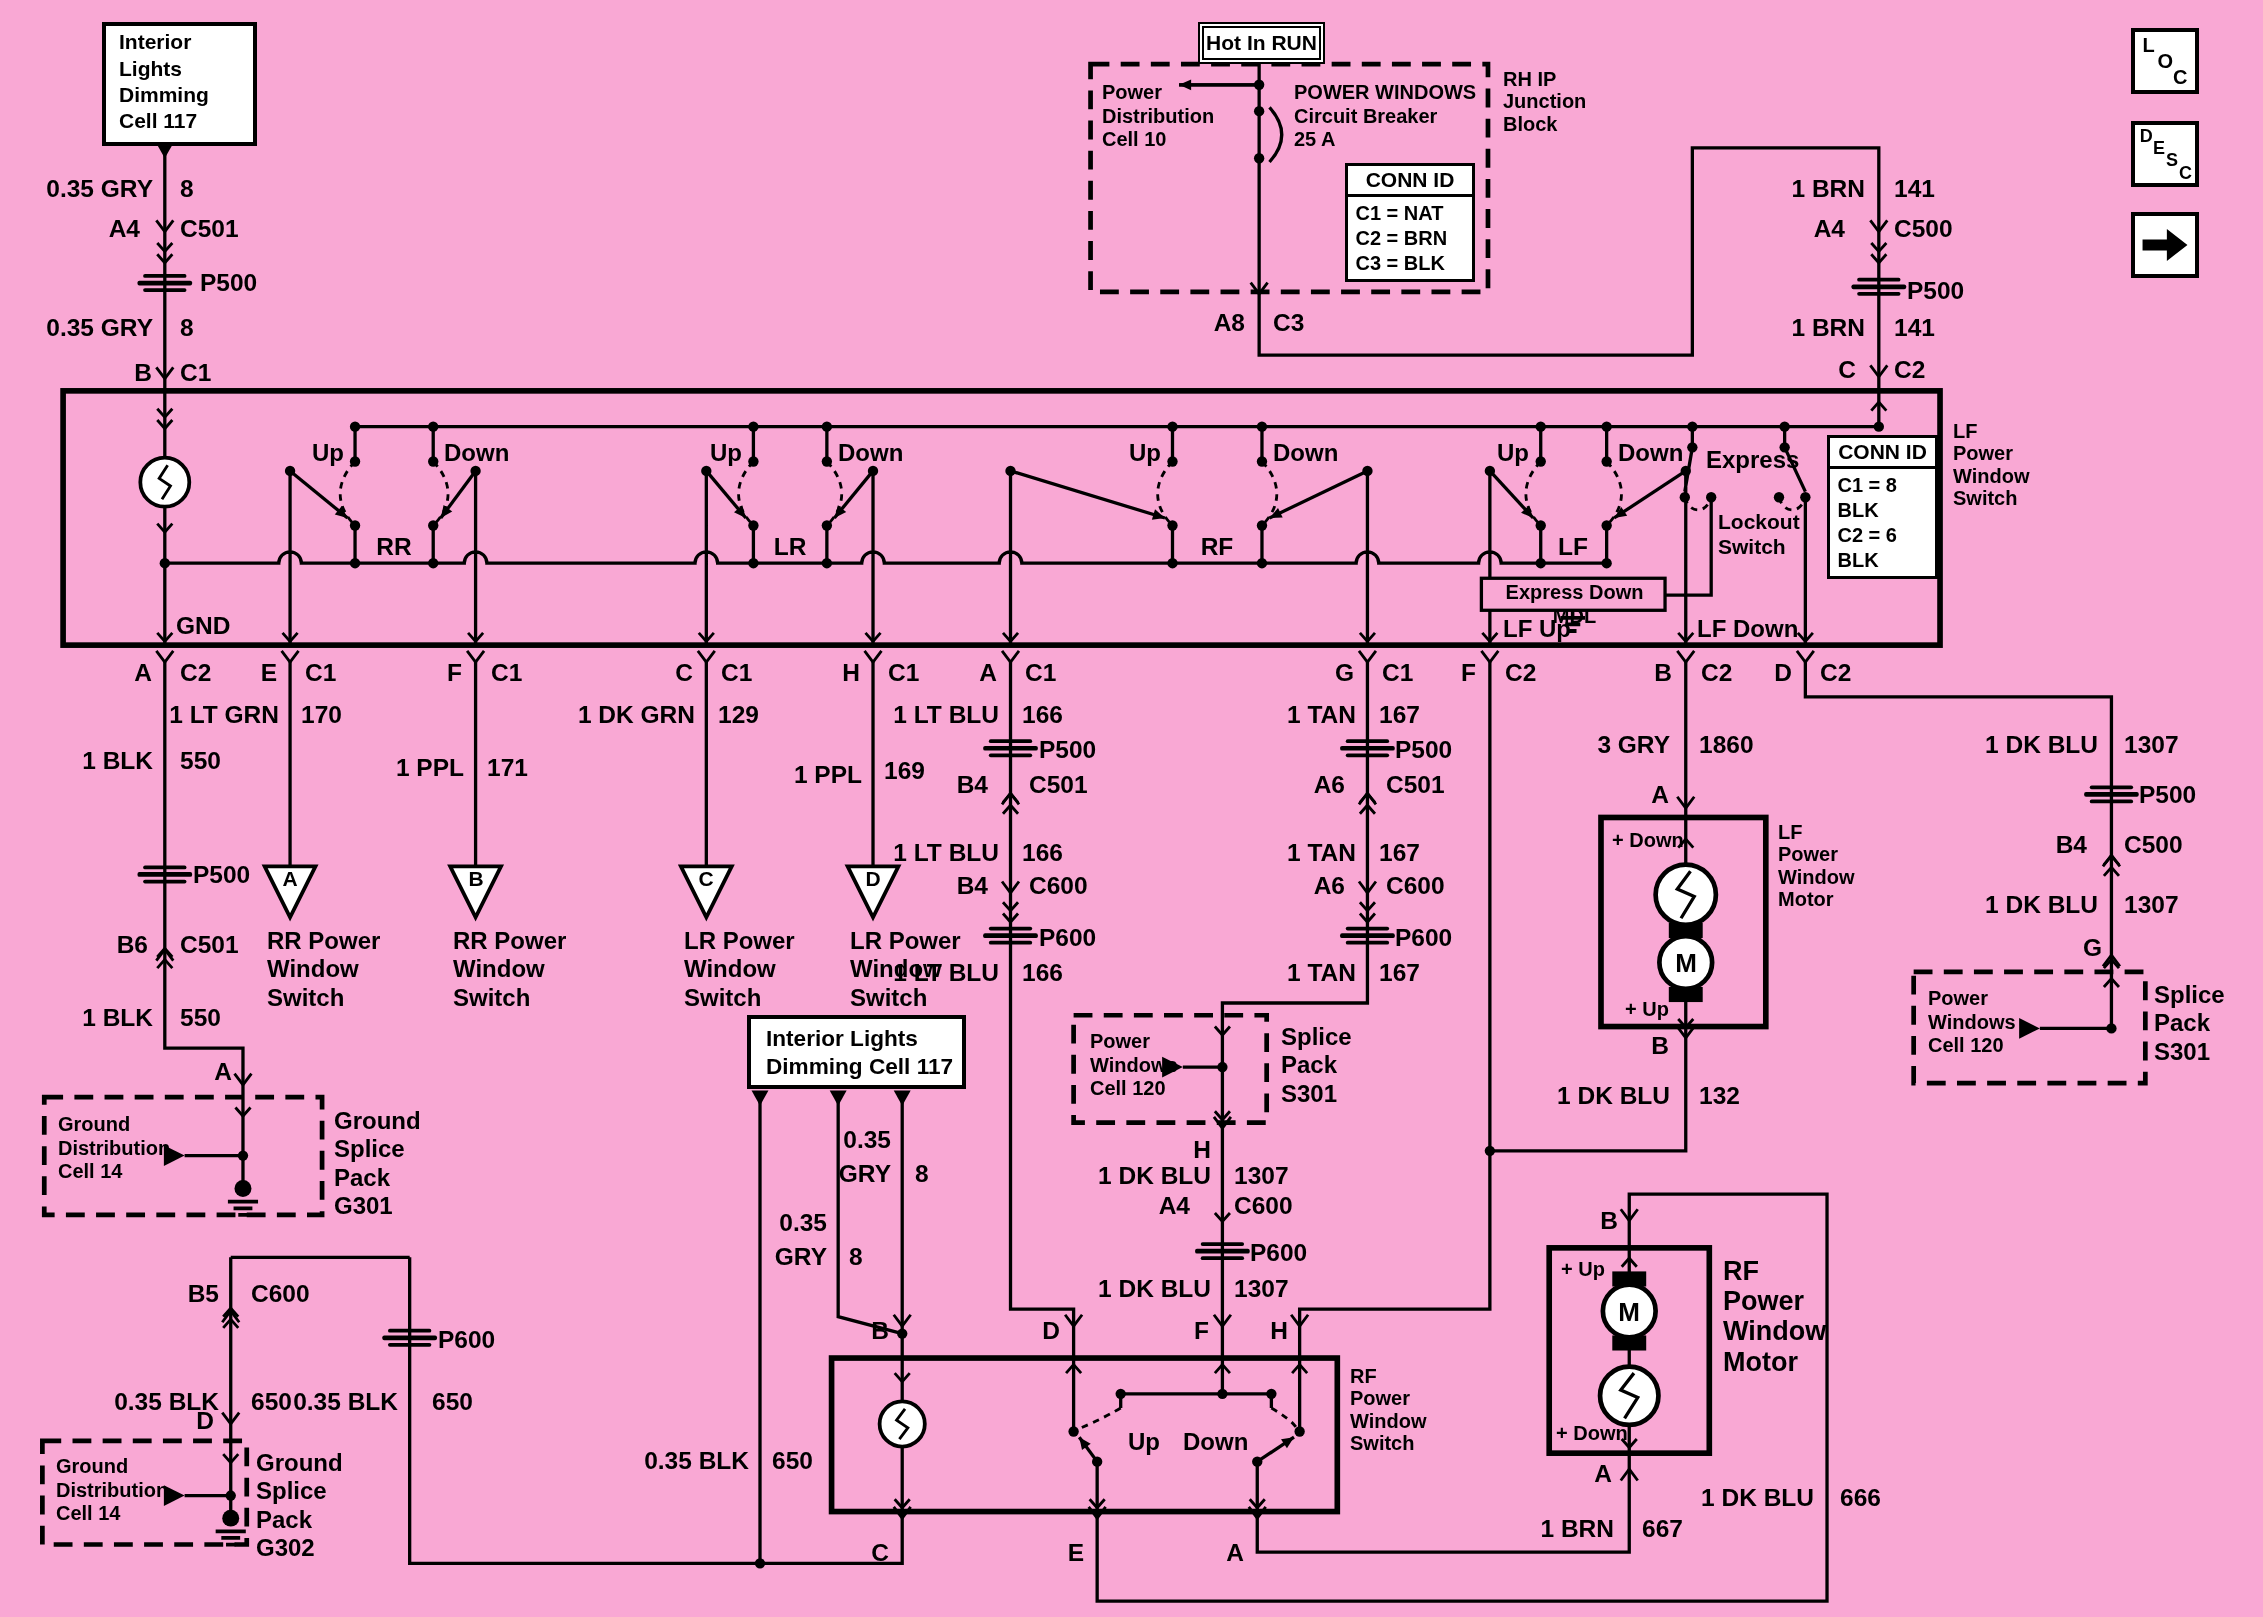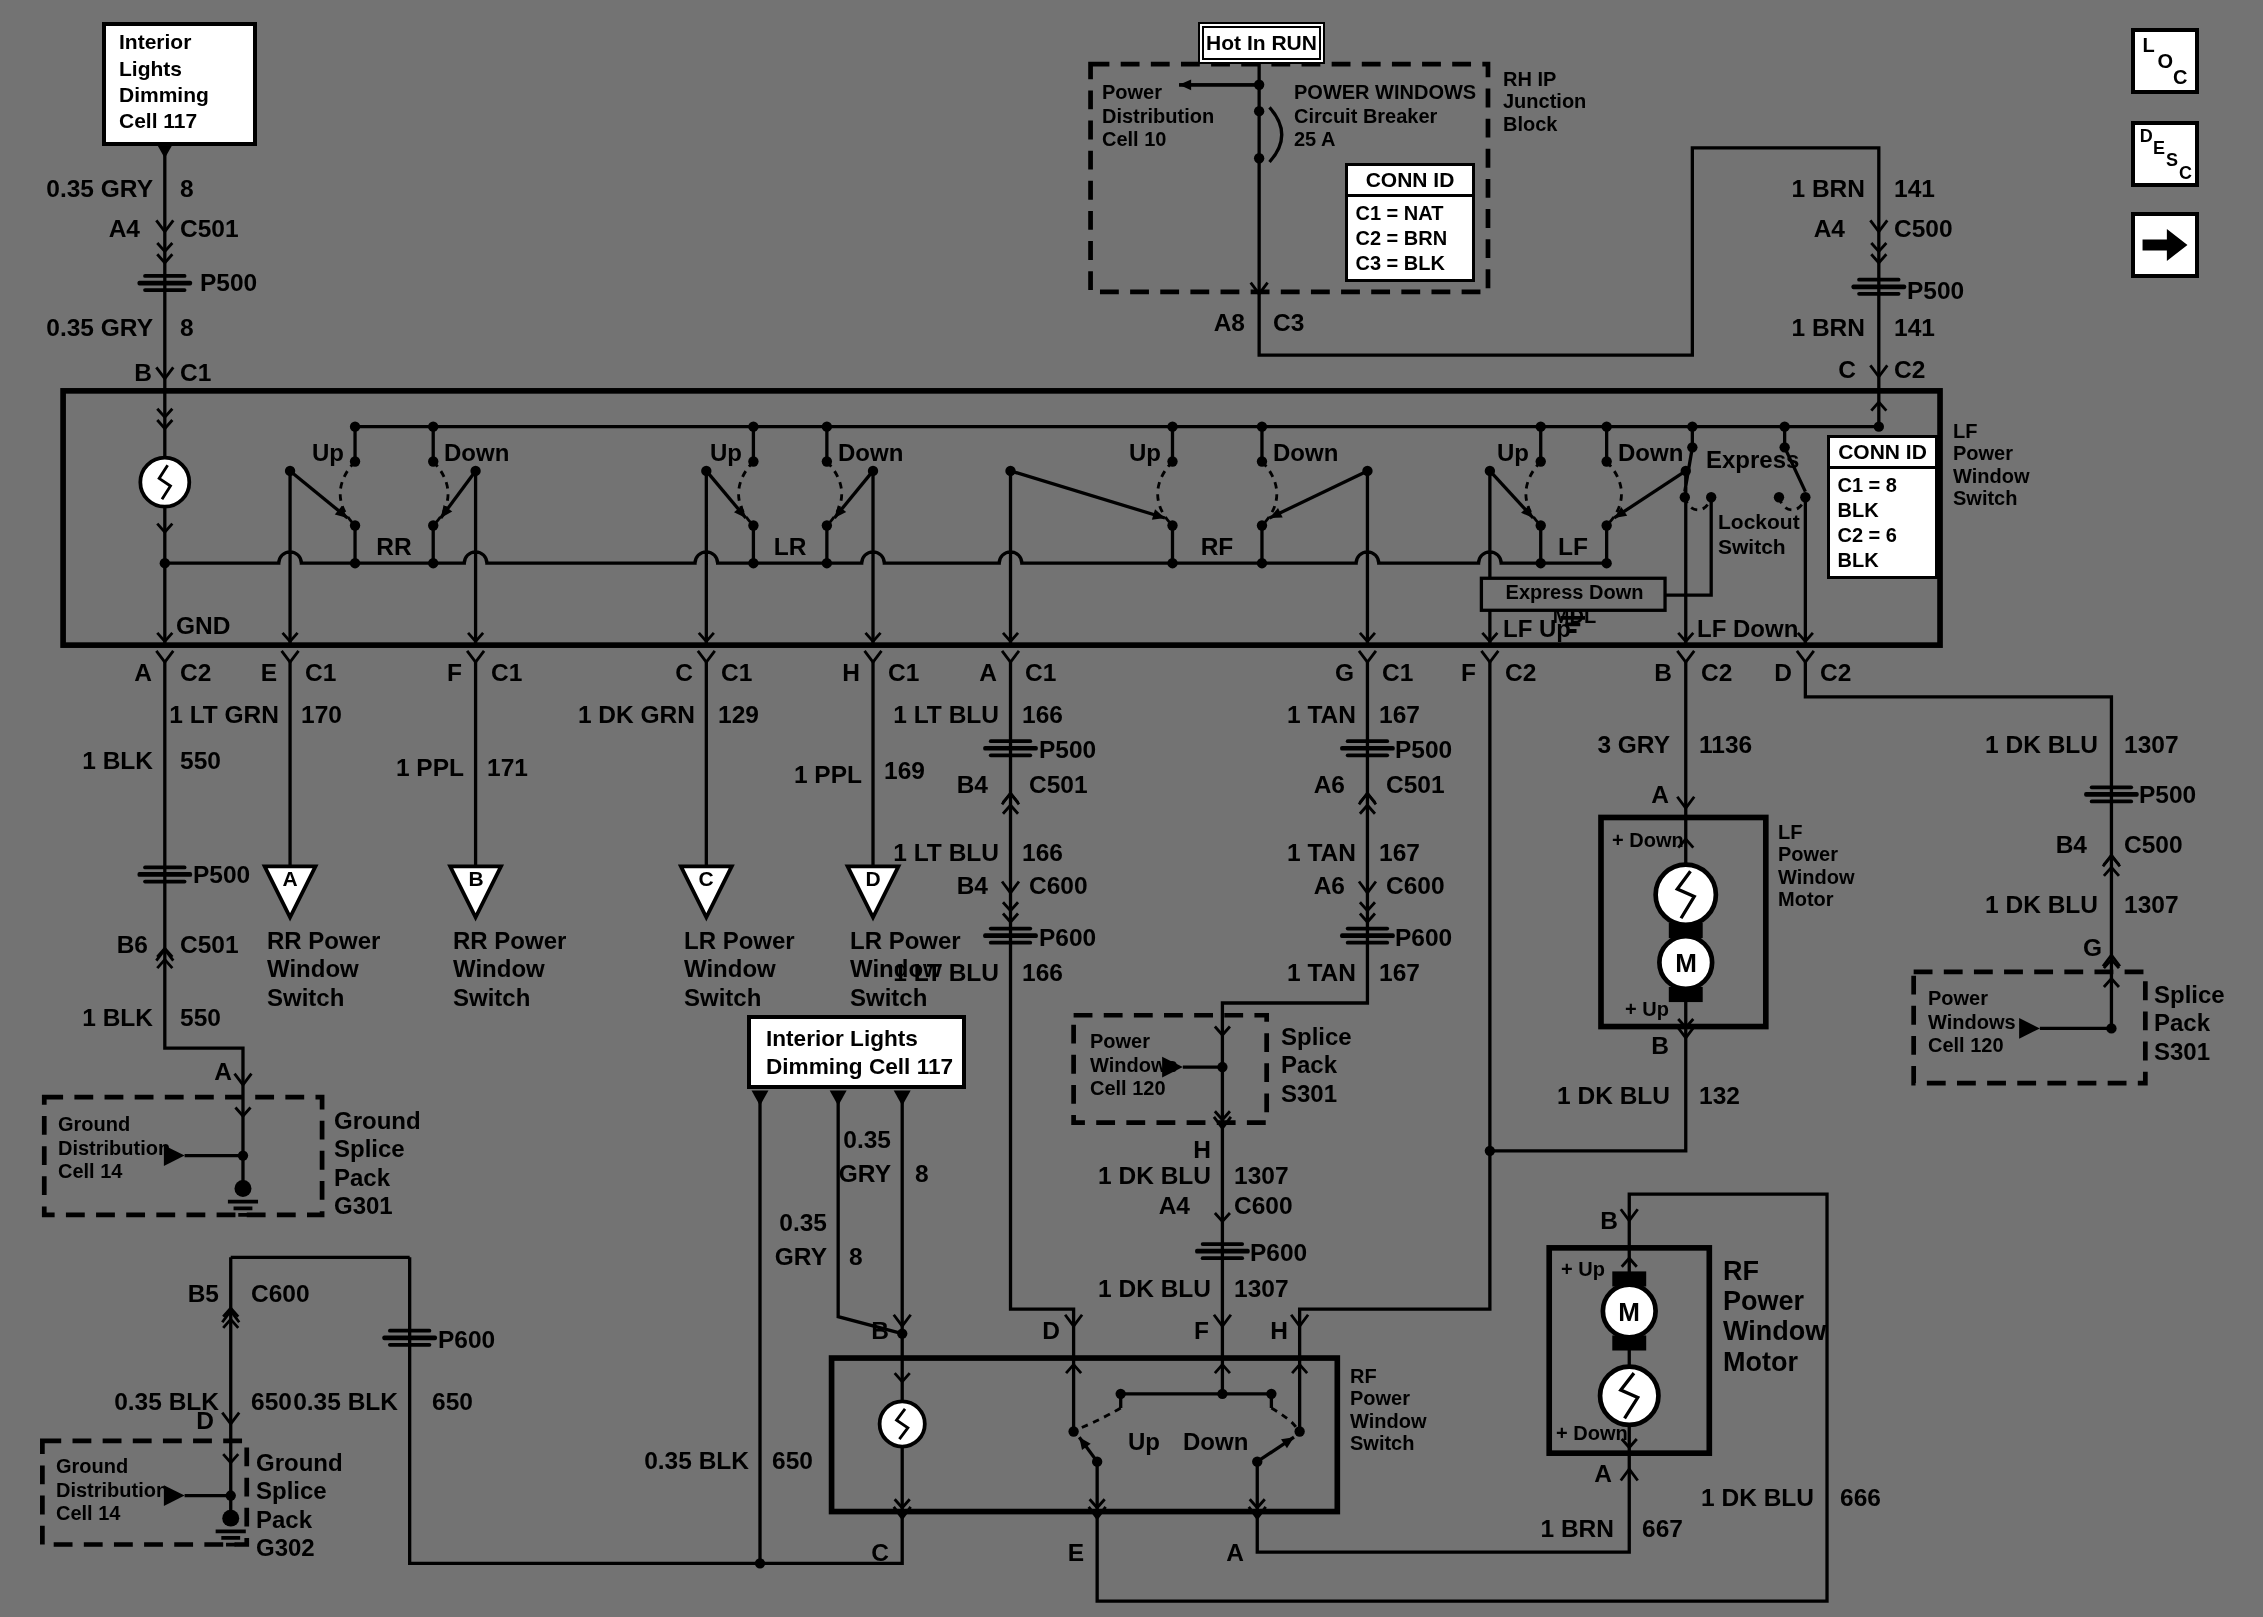--- a/index.html
+++ b/index.html
@@ -1,16 +1,16 @@
 <!DOCTYPE html>
 <html style="font-size:15px"><head>
 <meta charset="utf-8">
 <style>
   html,body{margin:0;padding:0;background:#fff}
-  #stage{position:relative;width:2264px;height:1618px;background:#737373;overflow:hidden;
+  #stage{position:relative;width:2264px;height:1618px;background:#f9a8d4;overflow:hidden;
          font-family:"Liberation Sans",sans-serif}
   svg{position:absolute;left:0;top:0}
   .L{position:absolute;font:600 24.5px "Liberation Sans",sans-serif;color:#000;
      white-space:pre-line;line-height:1.18}
   .r{transform:translateX(-100%)}
   .ctr{transform:translateX(-50%)}
   .sm{font-size:20px;font-weight:600}
   .t22{font-size:21px}
   .t24{font-size:24px}
   .big{font-size:20px;font-weight:700;line-height:1.12}
@@ -524,21 +524,21 @@
 <div class="L r" style="left:1211px;top:1136px">H</div>
 <div class="L r" style="left:1211px;top:1162px">1 DK BLU</div>
 <div class="L" style="left:1234px;top:1162px">1307</div>
 <div class="L r" style="left:1190px;top:1192px">A4</div>
 <div class="L" style="left:1234px;top:1192px">C600</div>
 <div class="L" style="left:1250px;top:1239px">P600</div>
 <div class="L r" style="left:1211px;top:1275px">1 DK BLU</div>
 <div class="L" style="left:1234px;top:1275px">1307</div>
 
 <div class="L r" style="left:1670px;top:731px">3 GRY</div>
-<div class="L" style="left:1699px;top:731px">1136</div>
+<div class="L" style="left:1699px;top:731px">1860</div>
 <div class="L r" style="left:1669px;top:781px">A</div>
 <div class="L sm" style="left:1612px;top:829px">+ Down</div>
 <div class="L ctr" style="left:1686px;top:948px;font-size:26px;font-weight:700">M</div>
 <div class="L sm" style="left:1625px;top:998px">+ Up</div>
 <div class="L big" style="left:1778px;top:821px">LF
 Power
 Window
 Motor</div>
 <div class="L r" style="left:1669px;top:1032px">B</div>
 <div class="L r" style="left:1670px;top:1082px">1 DK BLU</div>

